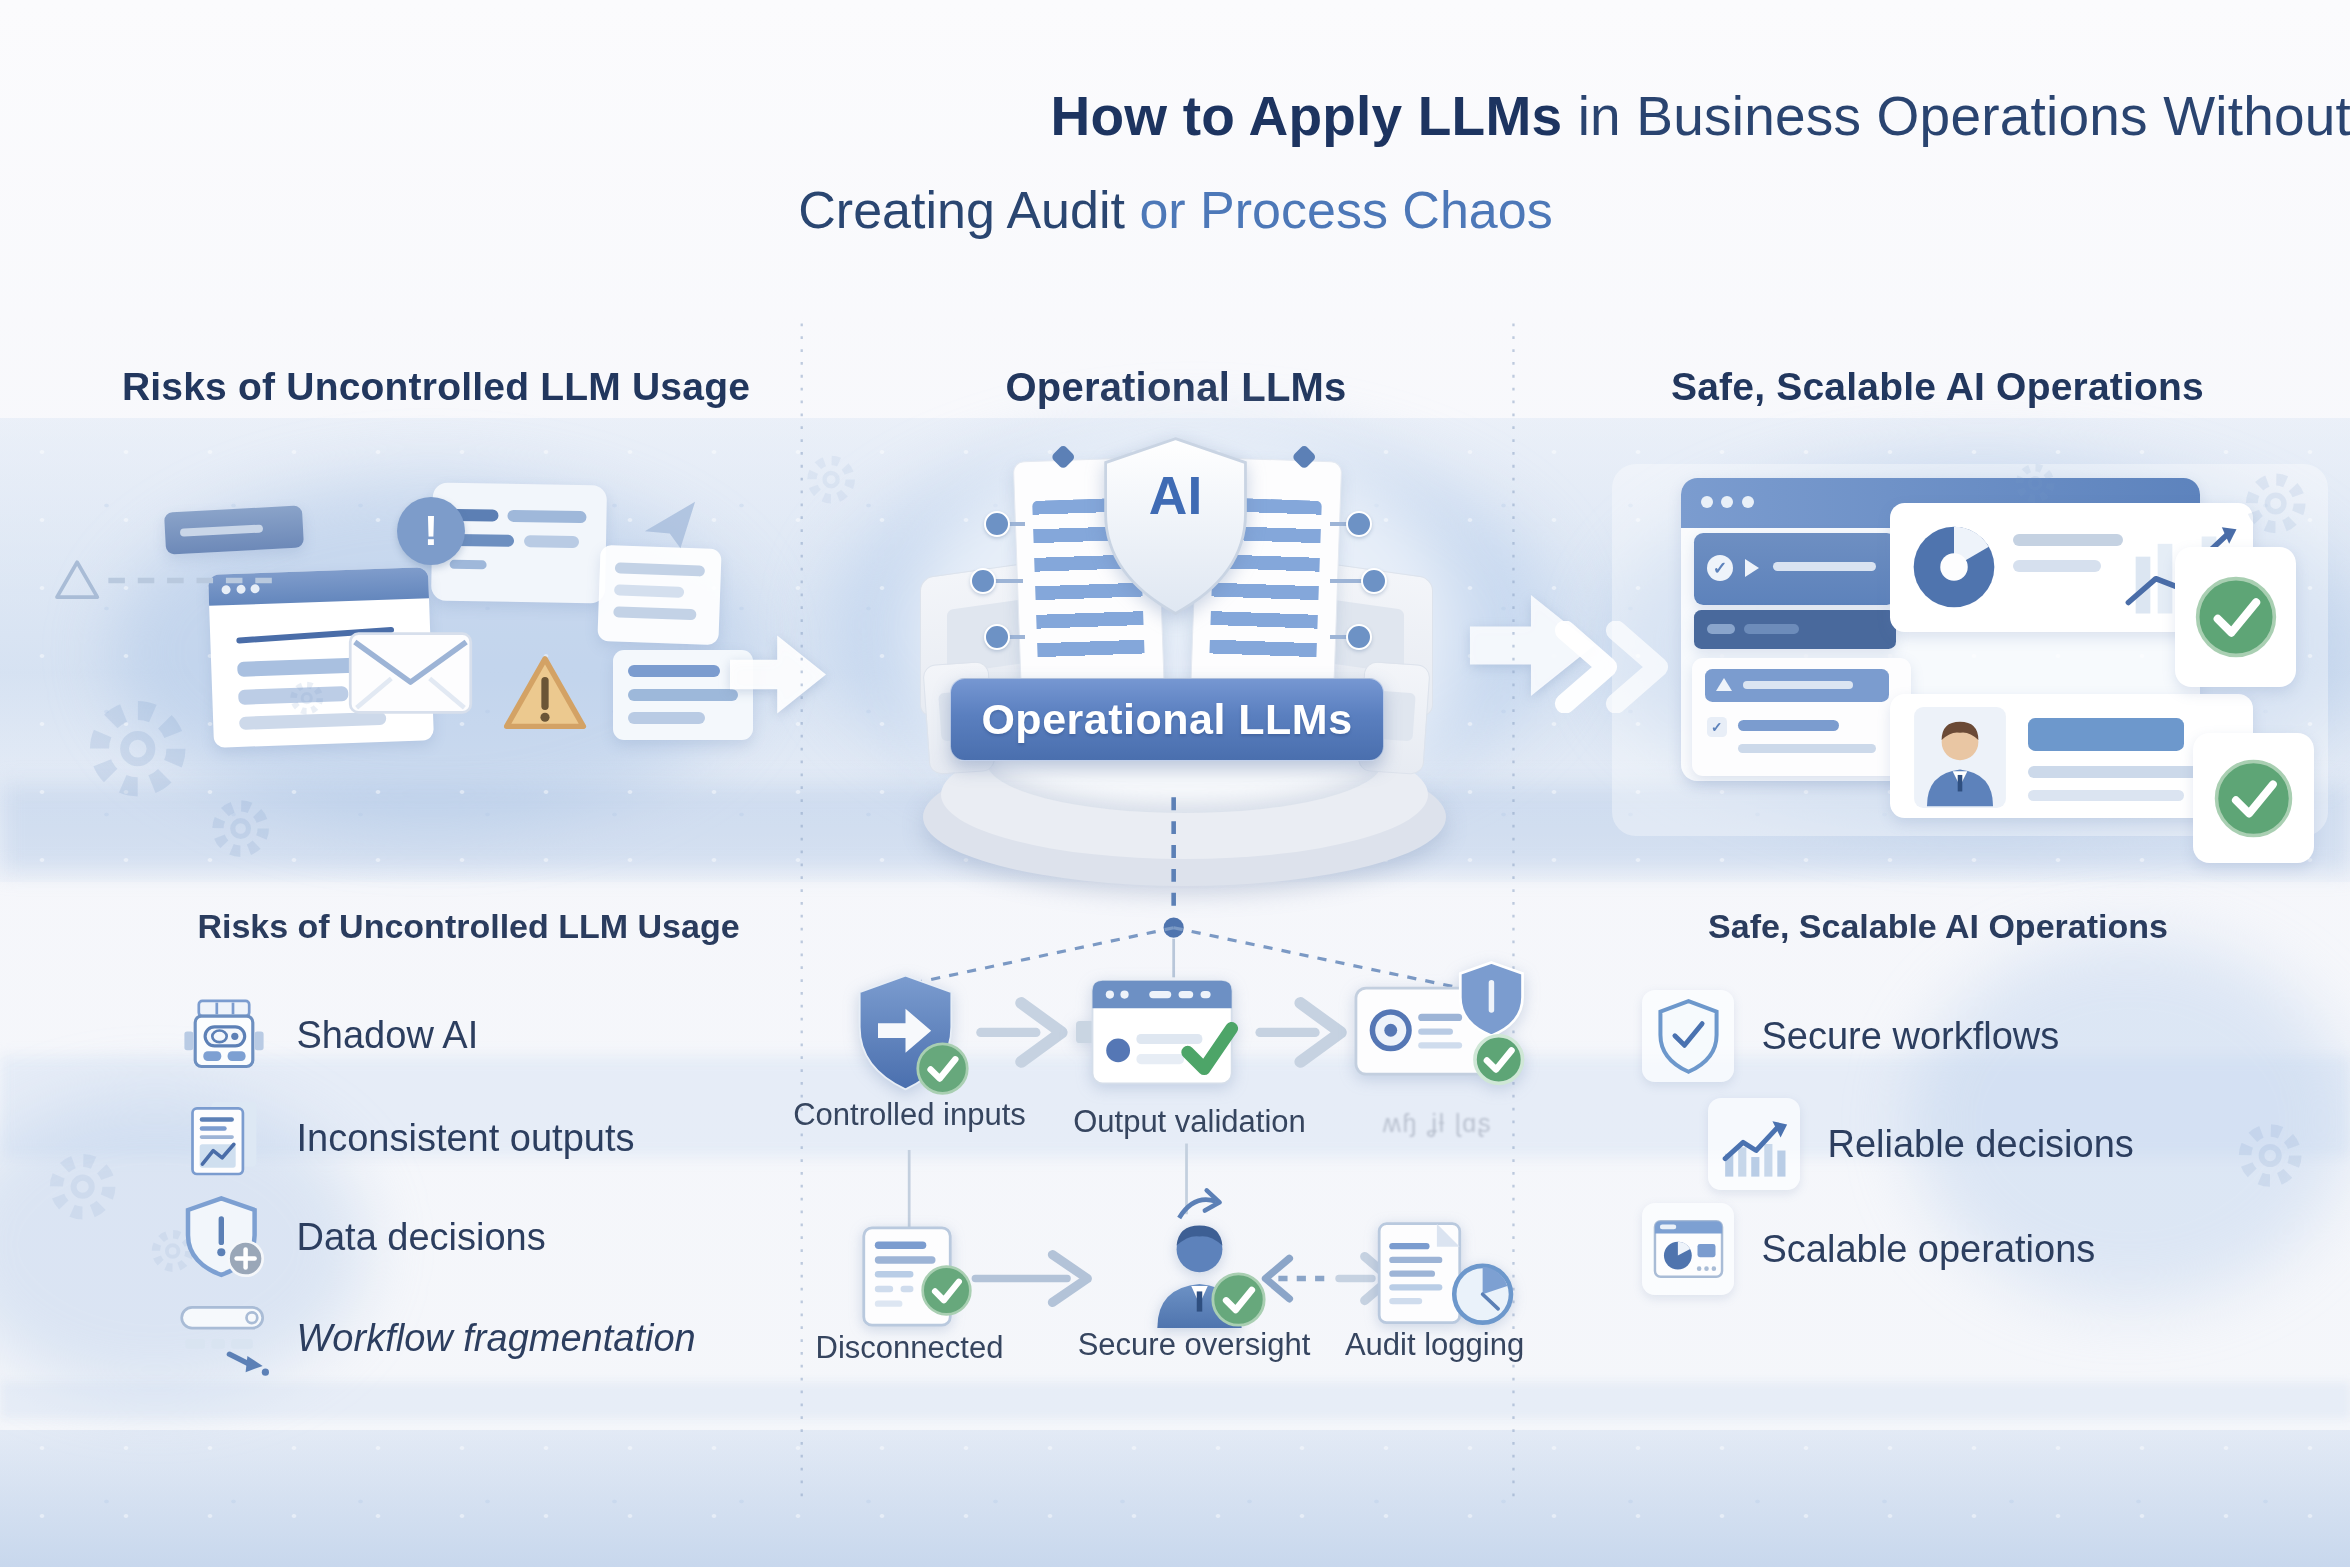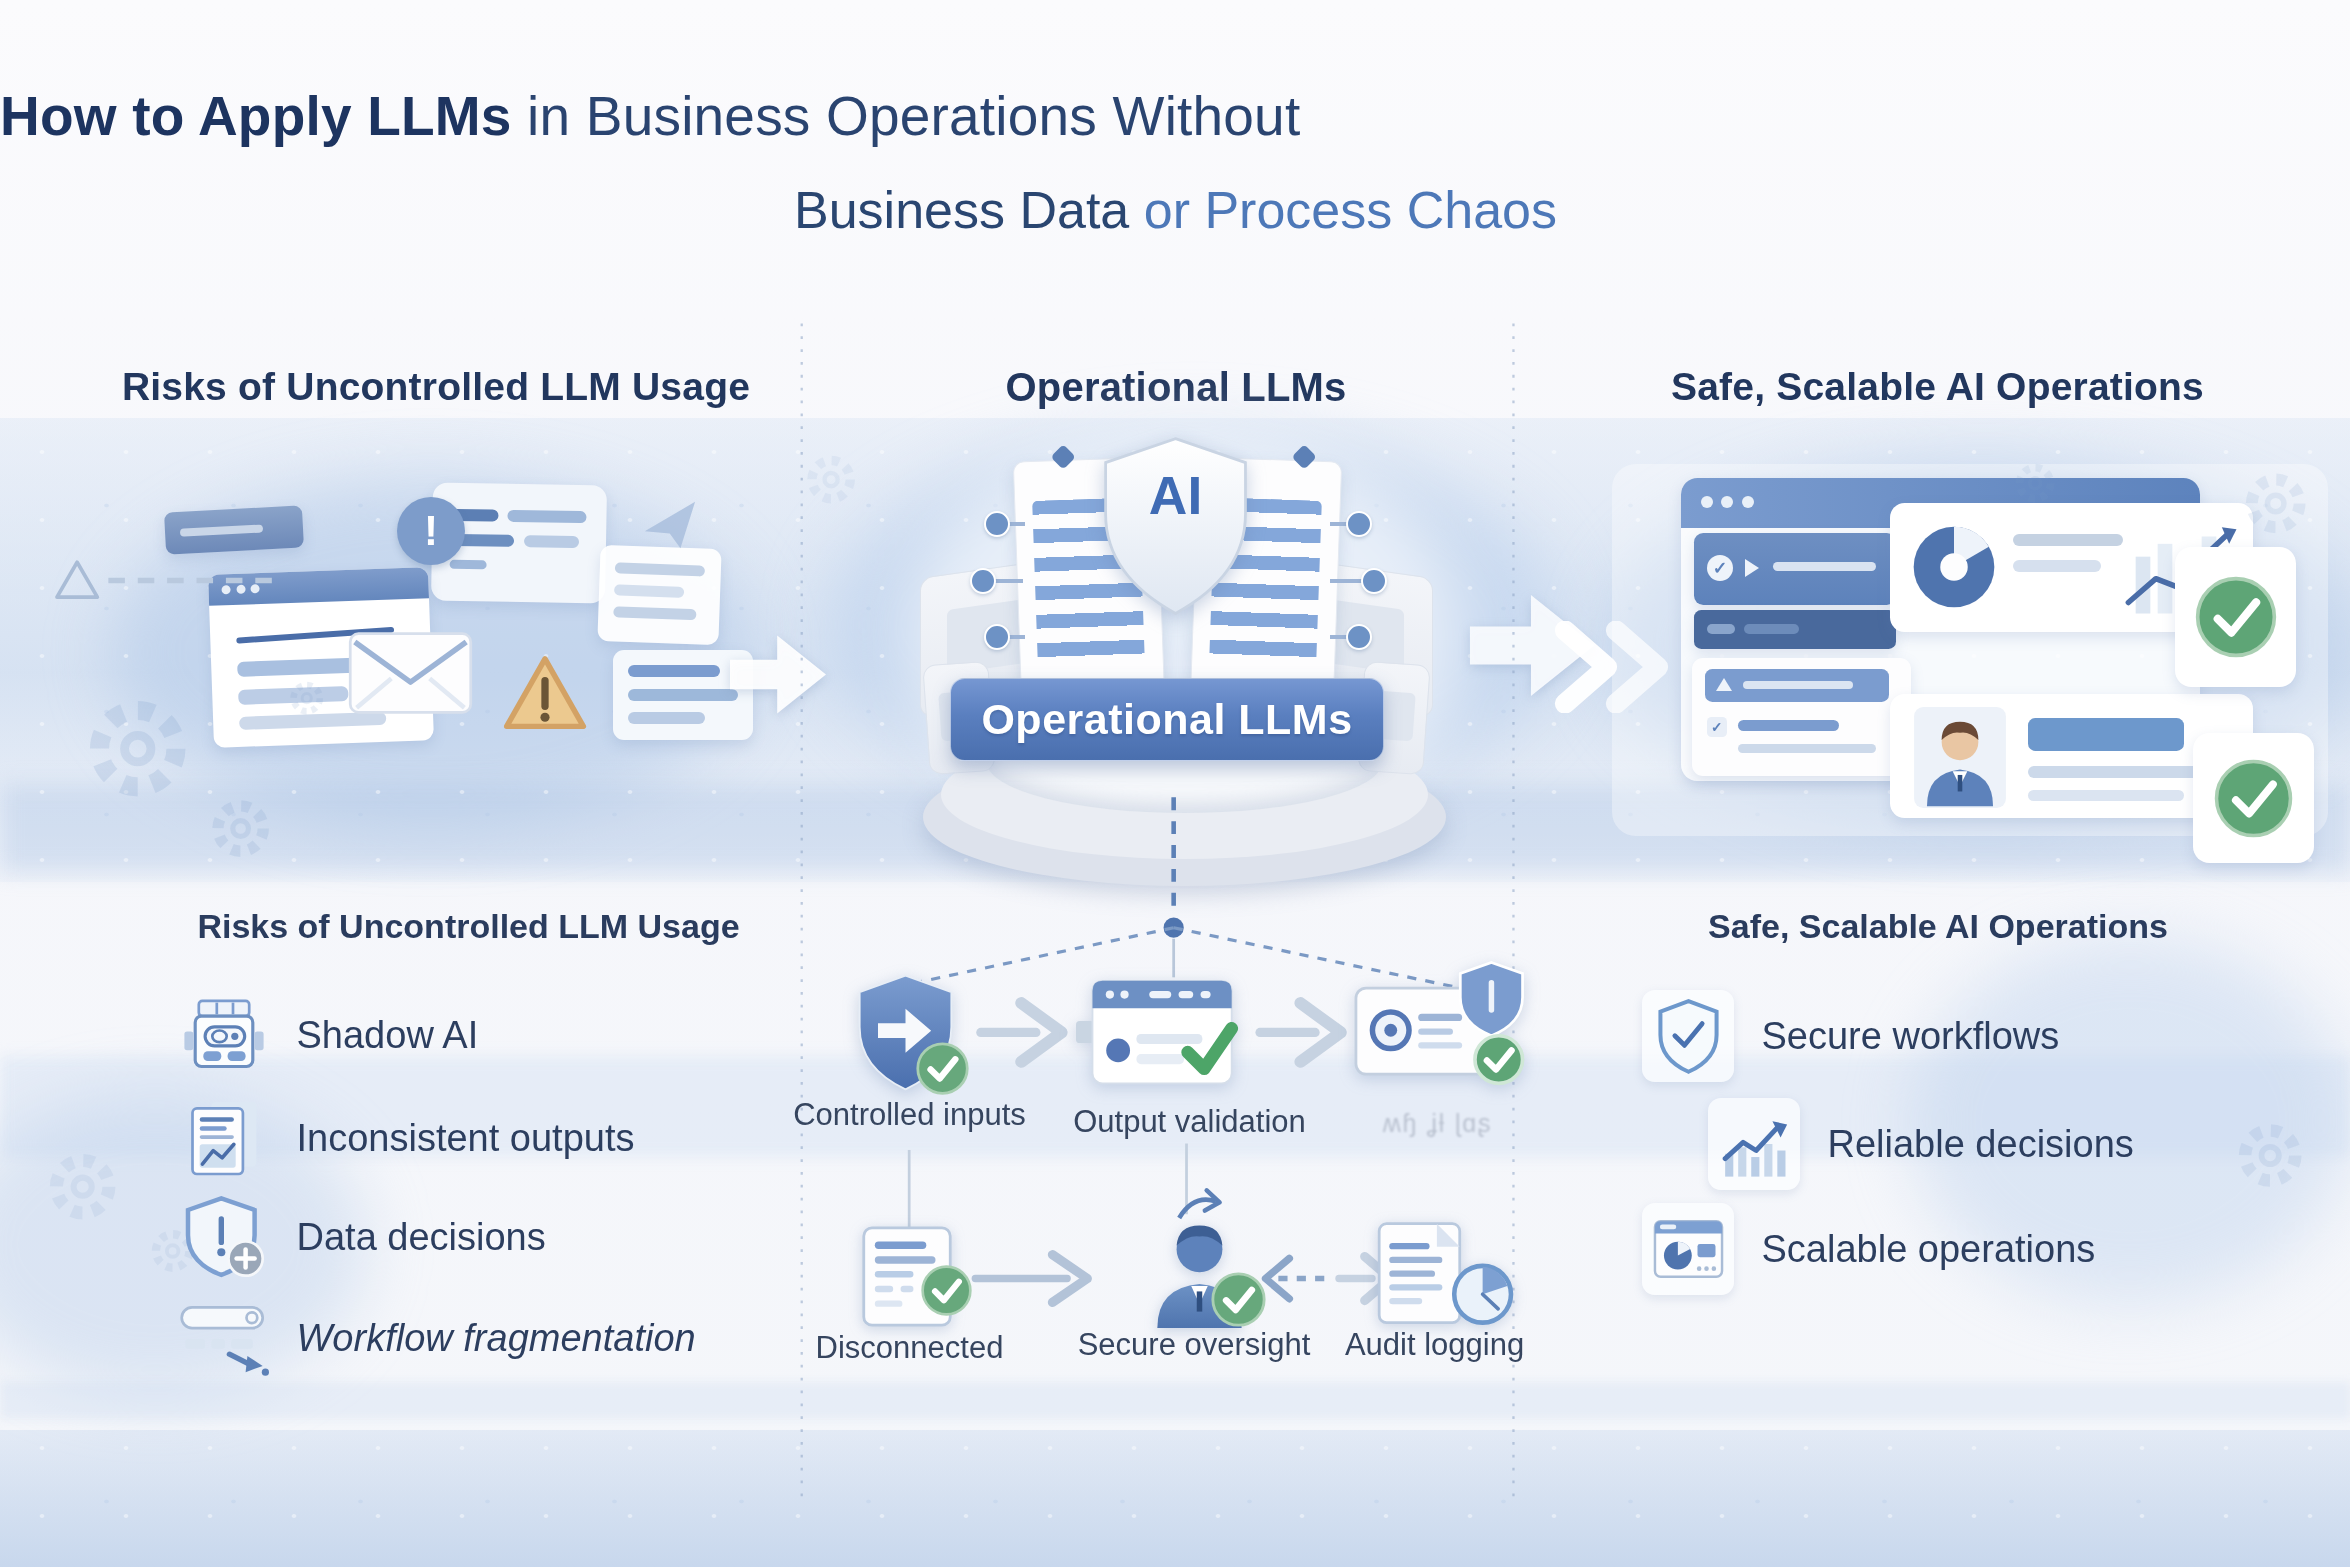--- a/index.html
+++ b/index.html
@@ -6,21 +6,21 @@
   #canvas{position:relative;width:2351px;height:1568px;overflow:hidden;
     background:linear-gradient(180deg,#fbfbfd 0%,#f6f7fb 40%,#f4f6fa 100%);
     font-family:"Liberation Sans",sans-serif;}
   .abs{position:absolute;}
   .blob{position:absolute;border-radius:50%;filter:blur(31px);}
   .speckles{position:absolute;pointer-events:none;opacity:.5;
     background-image:radial-gradient(rgba(255,255,255,.9) 1.8px,transparent 2.8px),
                      radial-gradient(rgba(173,197,228,.55) 1.8px,transparent 2.8px);
     background-size:84px 68px,127px 103px;background-position:0 0,43px 36px;}
   
-  .t1{position:absolute;left:0;top:84px;width:2351px;text-align:left;font-size:55px;color:#233b67;letter-spacing:0.2px;}
+  .t1{position:absolute;left:0;top:84px;width:2351px;text-align:right;font-size:55px;color:#233b67;letter-spacing:0.2px;}
   .t1 .em{font-weight:700;color:#1d3460;}
   .t1 .rest{font-weight:500;color:#2a4470;}
   .t2{position:absolute;left:0;top:180px;width:2351px;text-align:center;font-size:52px;font-weight:500;}
   .t2 .em{color:#2a4671;}
   .t2 .rest{color:#4d78b8;}
   .colhead{position:absolute;text-align:center;font-size:39px;font-weight:700;color:#22375e;letter-spacing:0.2px;}
   .colhead .rest{font-weight:600;}
   .subhead{position:absolute;text-align:center;font-size:34px;font-weight:600;color:#2a3c5e;}
   .litem{position:absolute;display:flex;align-items:center;gap:27.5px;}
   .litem-label{font-size:38px;color:#2c3e5f;font-weight:500;white-space:nowrap;}
@@ -64,21 +64,21 @@
   <div class="blob" style="left:-55px;top:1093px;width:422px;height:303px;background:rgba(180,203,232,.4);"></div>
   <div class="blob" style="left:1910px;top:937px;width:441px;height:367px;background:rgba(190,211,238,.45);"></div>
   <div class="abs" style="left:0;top:1382px;width:2351px;height:37px;background:rgba(205,220,242,.35);filter:blur(4.6px);"></div>
   <div class="abs" style="left:0;top:1430px;width:2351px;height:138px;background:linear-gradient(180deg,rgba(186,206,234,.3),rgba(170,195,228,.6));"></div>
   <div class="speckles" style="left:0;top:1414px;width:2351px;height:153px;"></div>
 
   <div class="t1">
     <span class="em">How to Apply LLMs</span><span class="rest"> in Business Operations Without</span>
   </div>
   <div class="t2">
-    <span class="em">Business Data</span><span class="rest"> or Process Chaos</span>
+    <span class="em">Creating Audit</span><span class="rest"> or Process Chaos</span>
   </div>
 
   <div class="colhead" style="left:55px;top:365px;width:762px;">
     <span>Risks</span><span class="rest"> of Uncontrolled LLM Usage</span>
   </div>
   <div class="colhead" style="left:882px;top:365px;width:588px;font-size:40px;">Operational LLMs</div>
   <div class="colhead" style="left:1561px;top:365px;width:753px;font-weight:600;">Safe, Scalable AI Operations</div>
 
   <div class="abs" style="left:0;top:422px;width:826px;height:459px;">
     <div class="card" style="left:165px;top:87px;width:138px;height:42px;background:linear-gradient(180deg,#8aa3c9,#6d89b8);transform:rotate(-3deg);border-radius:8.3px;">

